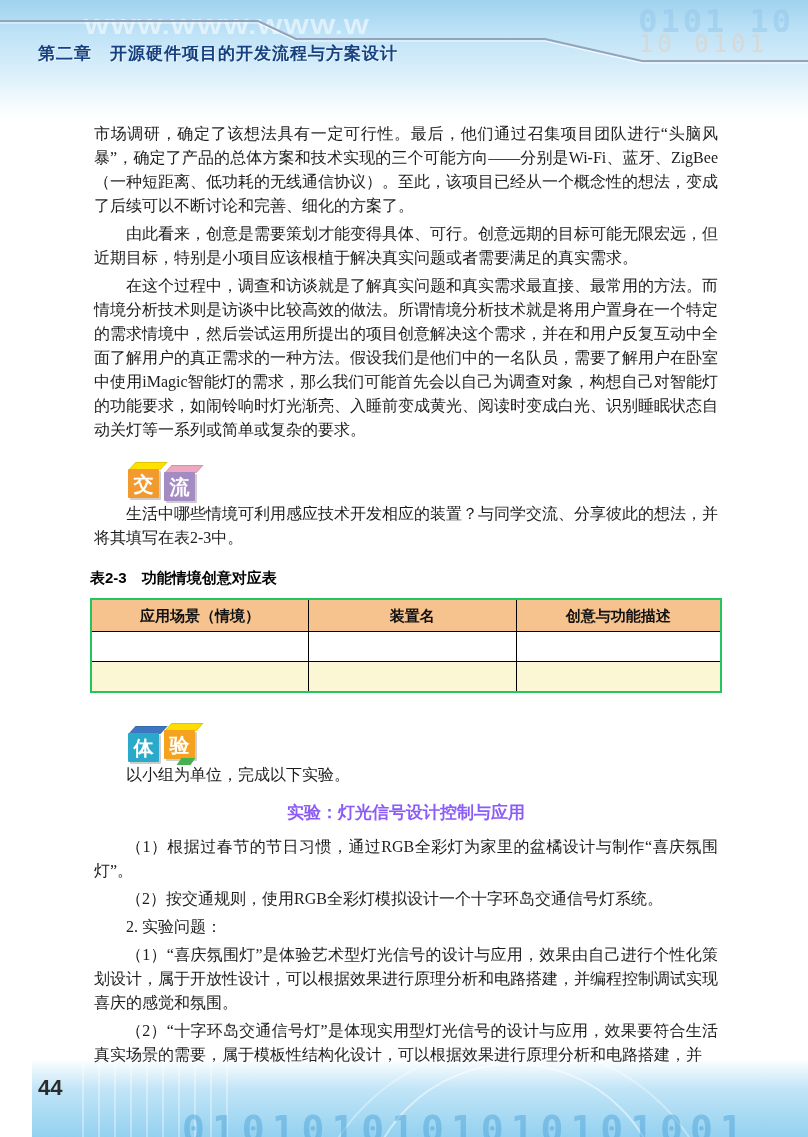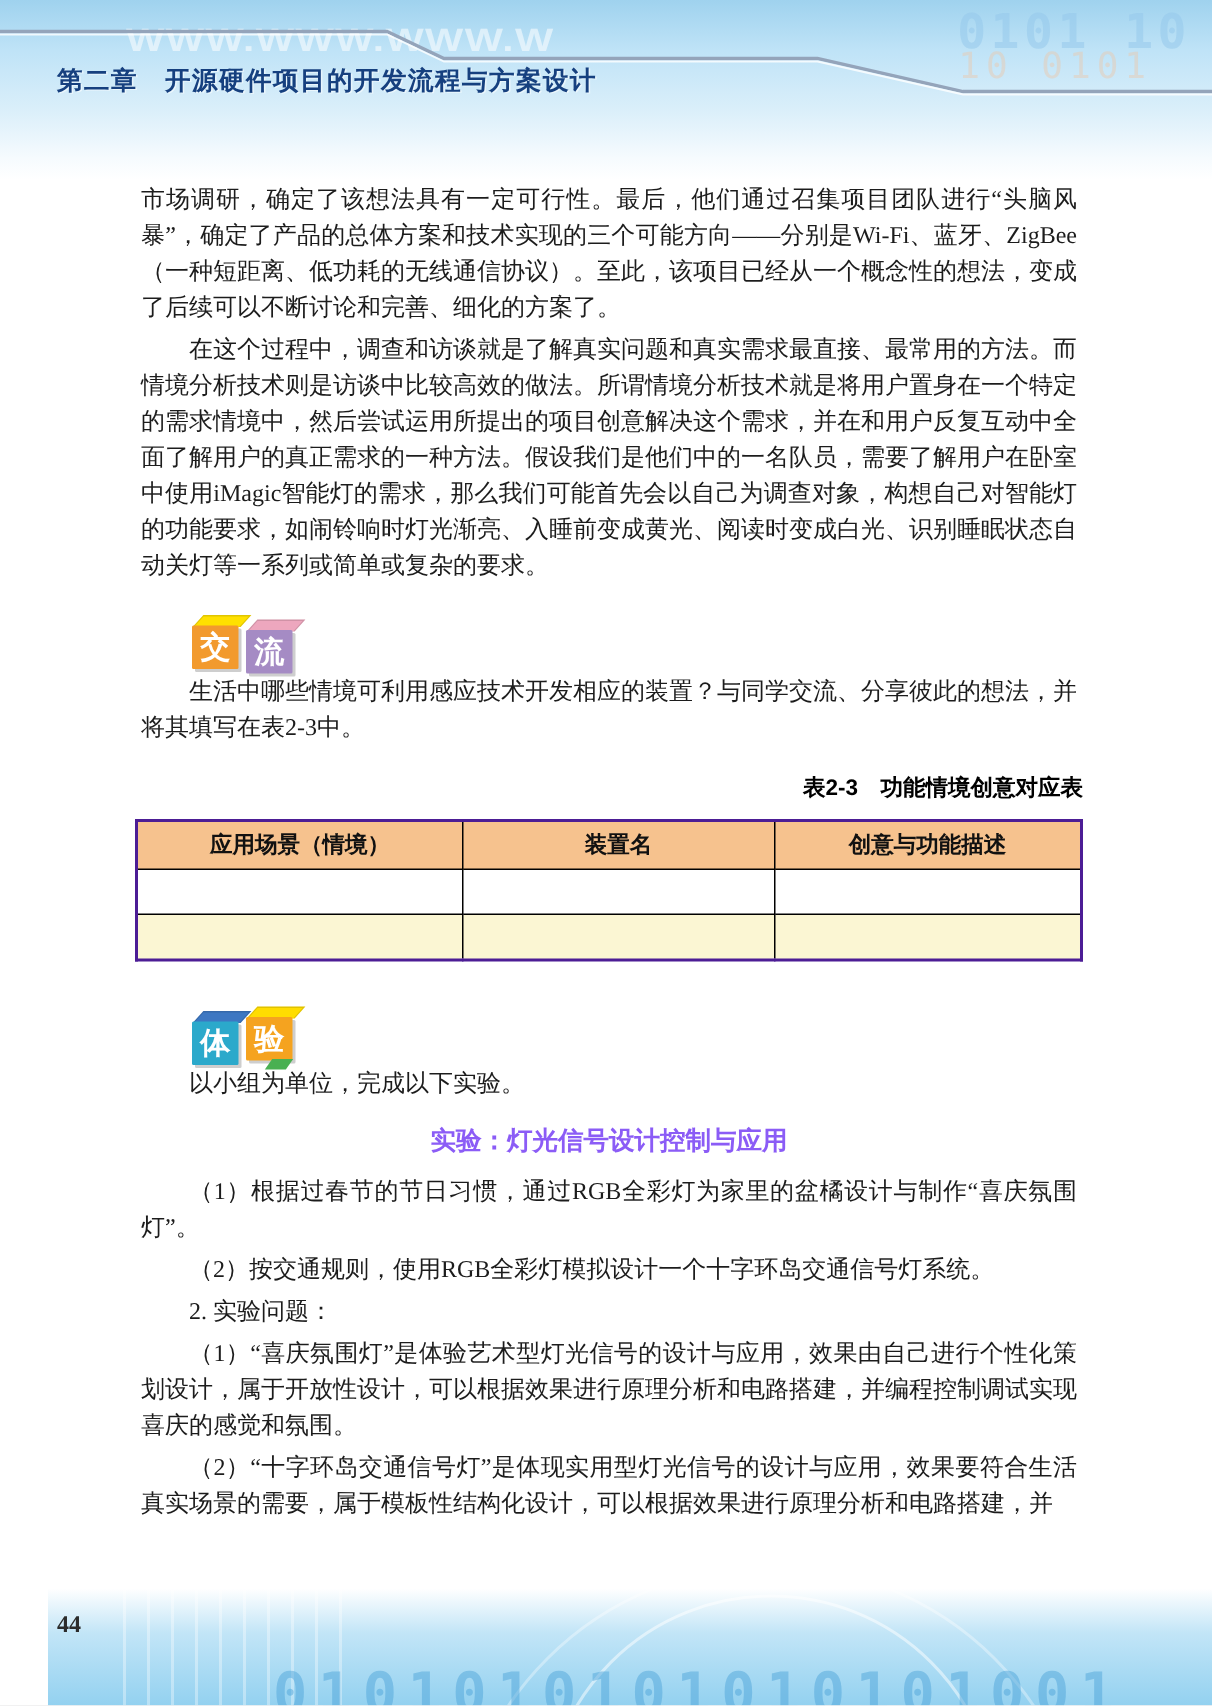--- a/index.html
+++ b/index.html
@@ -32,65 +32,66 @@
   .cube.lower{top:3px;}
   .cube-top{position:absolute;top:-7px;left:4px;width:30px;height:7px;transform:skewX(-42deg);
           border:1px solid rgba(0,0,0,0.12);border-bottom:none;}
   .cube-front{position:relative;width:31px;height:29px;color:#fff;text-align:center;line-height:30px;
           font-family:"Liberation Sans",sans-serif;font-weight:bold;font-size:20px;
           box-shadow:2px 2px 0 rgba(60,60,60,0.25);border-radius:1px;}
   .green-chip{position:absolute;bottom:-6px;right:2px;width:14px;height:7px;background:#49b052;
           transform:skewX(-35deg);}
 
   
-  .table-caption{text-align:right;font-family:"Liberation Sans",sans-serif;font-weight:bold;
+  .table-caption{text-align:left;font-family:"Liberation Sans",sans-serif;font-weight:bold;
           font-size:15px;margin:16px 0 8px;color:#000;}
-  table.fill{width:100%;border-collapse:collapse;border:2px solid #4c1d95;}
+  table.fill{width:100%;border-collapse:collapse;border:2px solid #22c55e;}
   table.fill th{background:#f6c28e;font-family:"Liberation Sans",sans-serif;font-size:15px;
           font-weight:bold;border:1px solid #000;height:29px;color:#111;}
   table.fill td{border:1px solid #000;height:27px;}
   tr.alt td{background:#fbf6d3;}
 
   
   .exp-title{text-align:center;font-family:"Liberation Sans",sans-serif;font-weight:bold;
           font-size:17px;margin:14px 0 10px;color:#8b5cf6;}
 
   
   .footer{position:absolute;left:0;bottom:0;width:808px;height:78px;overflow:hidden;
           background:linear-gradient(180deg,rgba(194,229,247,0) 0%,#c2e5f7 38%,#93d1f0 100%);margin-left:32px;}
   .footer-lines{position:absolute;left:50px;top:0;bottom:0;width:150px;
           background:repeating-linear-gradient(90deg,rgba(255,255,255,0.35) 0 2px,transparent 2px 16px);}
   .globe{position:absolute;border-radius:50%;border:2px solid rgba(255,255,255,0.5);}
   .g1{width:300px;height:300px;left:330px;bottom:-230px;}
   .g2{width:420px;height:420px;left:270px;bottom:-330px;border-color:rgba(255,255,255,0.35);}
   .footer-bin{position:absolute;bottom:-14px;left:150px;font-family:"DejaVu Sans Mono",monospace;
           font-weight:bold;font-size:38px;letter-spacing:7px;color:rgba(70,160,215,0.45);
           white-space:nowrap;}
-  .page-num{position:absolute;left:38px;top:16px;font-family:Liberation Serif, serif;
-          font-weight:bold;font-size:16px;color:#2b2b2b;}
+  .page-num{position:absolute;left:38px;top:16px;font-family:Liberation Sans, sans-serif;
+          font-weight:bold;font-size:22px;color:#2b2b2b;}
 </style>
 </head>
 <body>
 
 <div class="page">
 
   <div class="banner">
     <div class="banner-www">WWW.WWW.WWW.W</div>
     <div class="banner-bin1">0101 10</div>
     <div class="banner-bin2">10 0101</div>
     <svg width="808" height="80">
       <polyline points="0,21 258,21 296,39 545,39 642,61 808,61" fill="none" stroke="#94a4ba" stroke-width="2.2"></polyline>
       <polyline points="0,23 258,23 296,41 545,41 642,63 808,63" fill="none" stroke="rgba(255,255,255,0.8)" stroke-width="1.2"></polyline>
     </svg>
     <div class="chapter-title">第二章　开源硬件项目的开发流程与方案设计</div>
   </div>
 
   <div class="main">
 
     <p>市场调研，确定了该想法具有一定可行性。最后，他们通过召集项目团队进行“头脑风暴”，确定了产品的总体方案和技术实现的三个可能方向——分别是Wi-Fi、蓝牙、ZigBee（一种短距离、低功耗的无线通信协议）。至此，该项目已经从一个概念性的想法，变成了后续可以不断讨论和完善、细化的方案了。</p>
+    <p class="indent">由此看来，创意是需要策划才能变得具体、可行。创意远期的目标可能无限宏远，但近期目标，特别是小项目应该根植于解决真实问题或者需要满足的真实需求。</p>
     <p class="indent">在这个过程中，调查和访谈就是了解真实问题和真实需求最直接、最常用的方法。而情境分析技术则是访谈中比较高效的做法。所谓情境分析技术就是将用户置身在一个特定的需求情境中，然后尝试运用所提出的项目创意解决这个需求，并在和用户反复互动中全面了解用户的真正需求的一种方法。假设我们是他们中的一名队员，需要了解用户在卧室中使用iMagic智能灯的需求，那么我们可能首先会以自己为调查对象，构想自己对智能灯的功能要求，如闹铃响时灯光渐亮、入睡前变成黄光、阅读时变成白光、识别睡眠状态自动关灯等一系列或简单或复杂的要求。</p>
 
     <div class="badge-row">
       <div class="cube">
         <div class="cube-top" style="background:#ffe100;"></div>
         <div class="cube-front" style="background:#f29a2e;">交</div>
       </div>
       <div class="cube lower">
         <div class="cube-top" style="background:#eda7be;"></div>
         <div class="cube-front" style="background:#a58bc4;">流</div>

